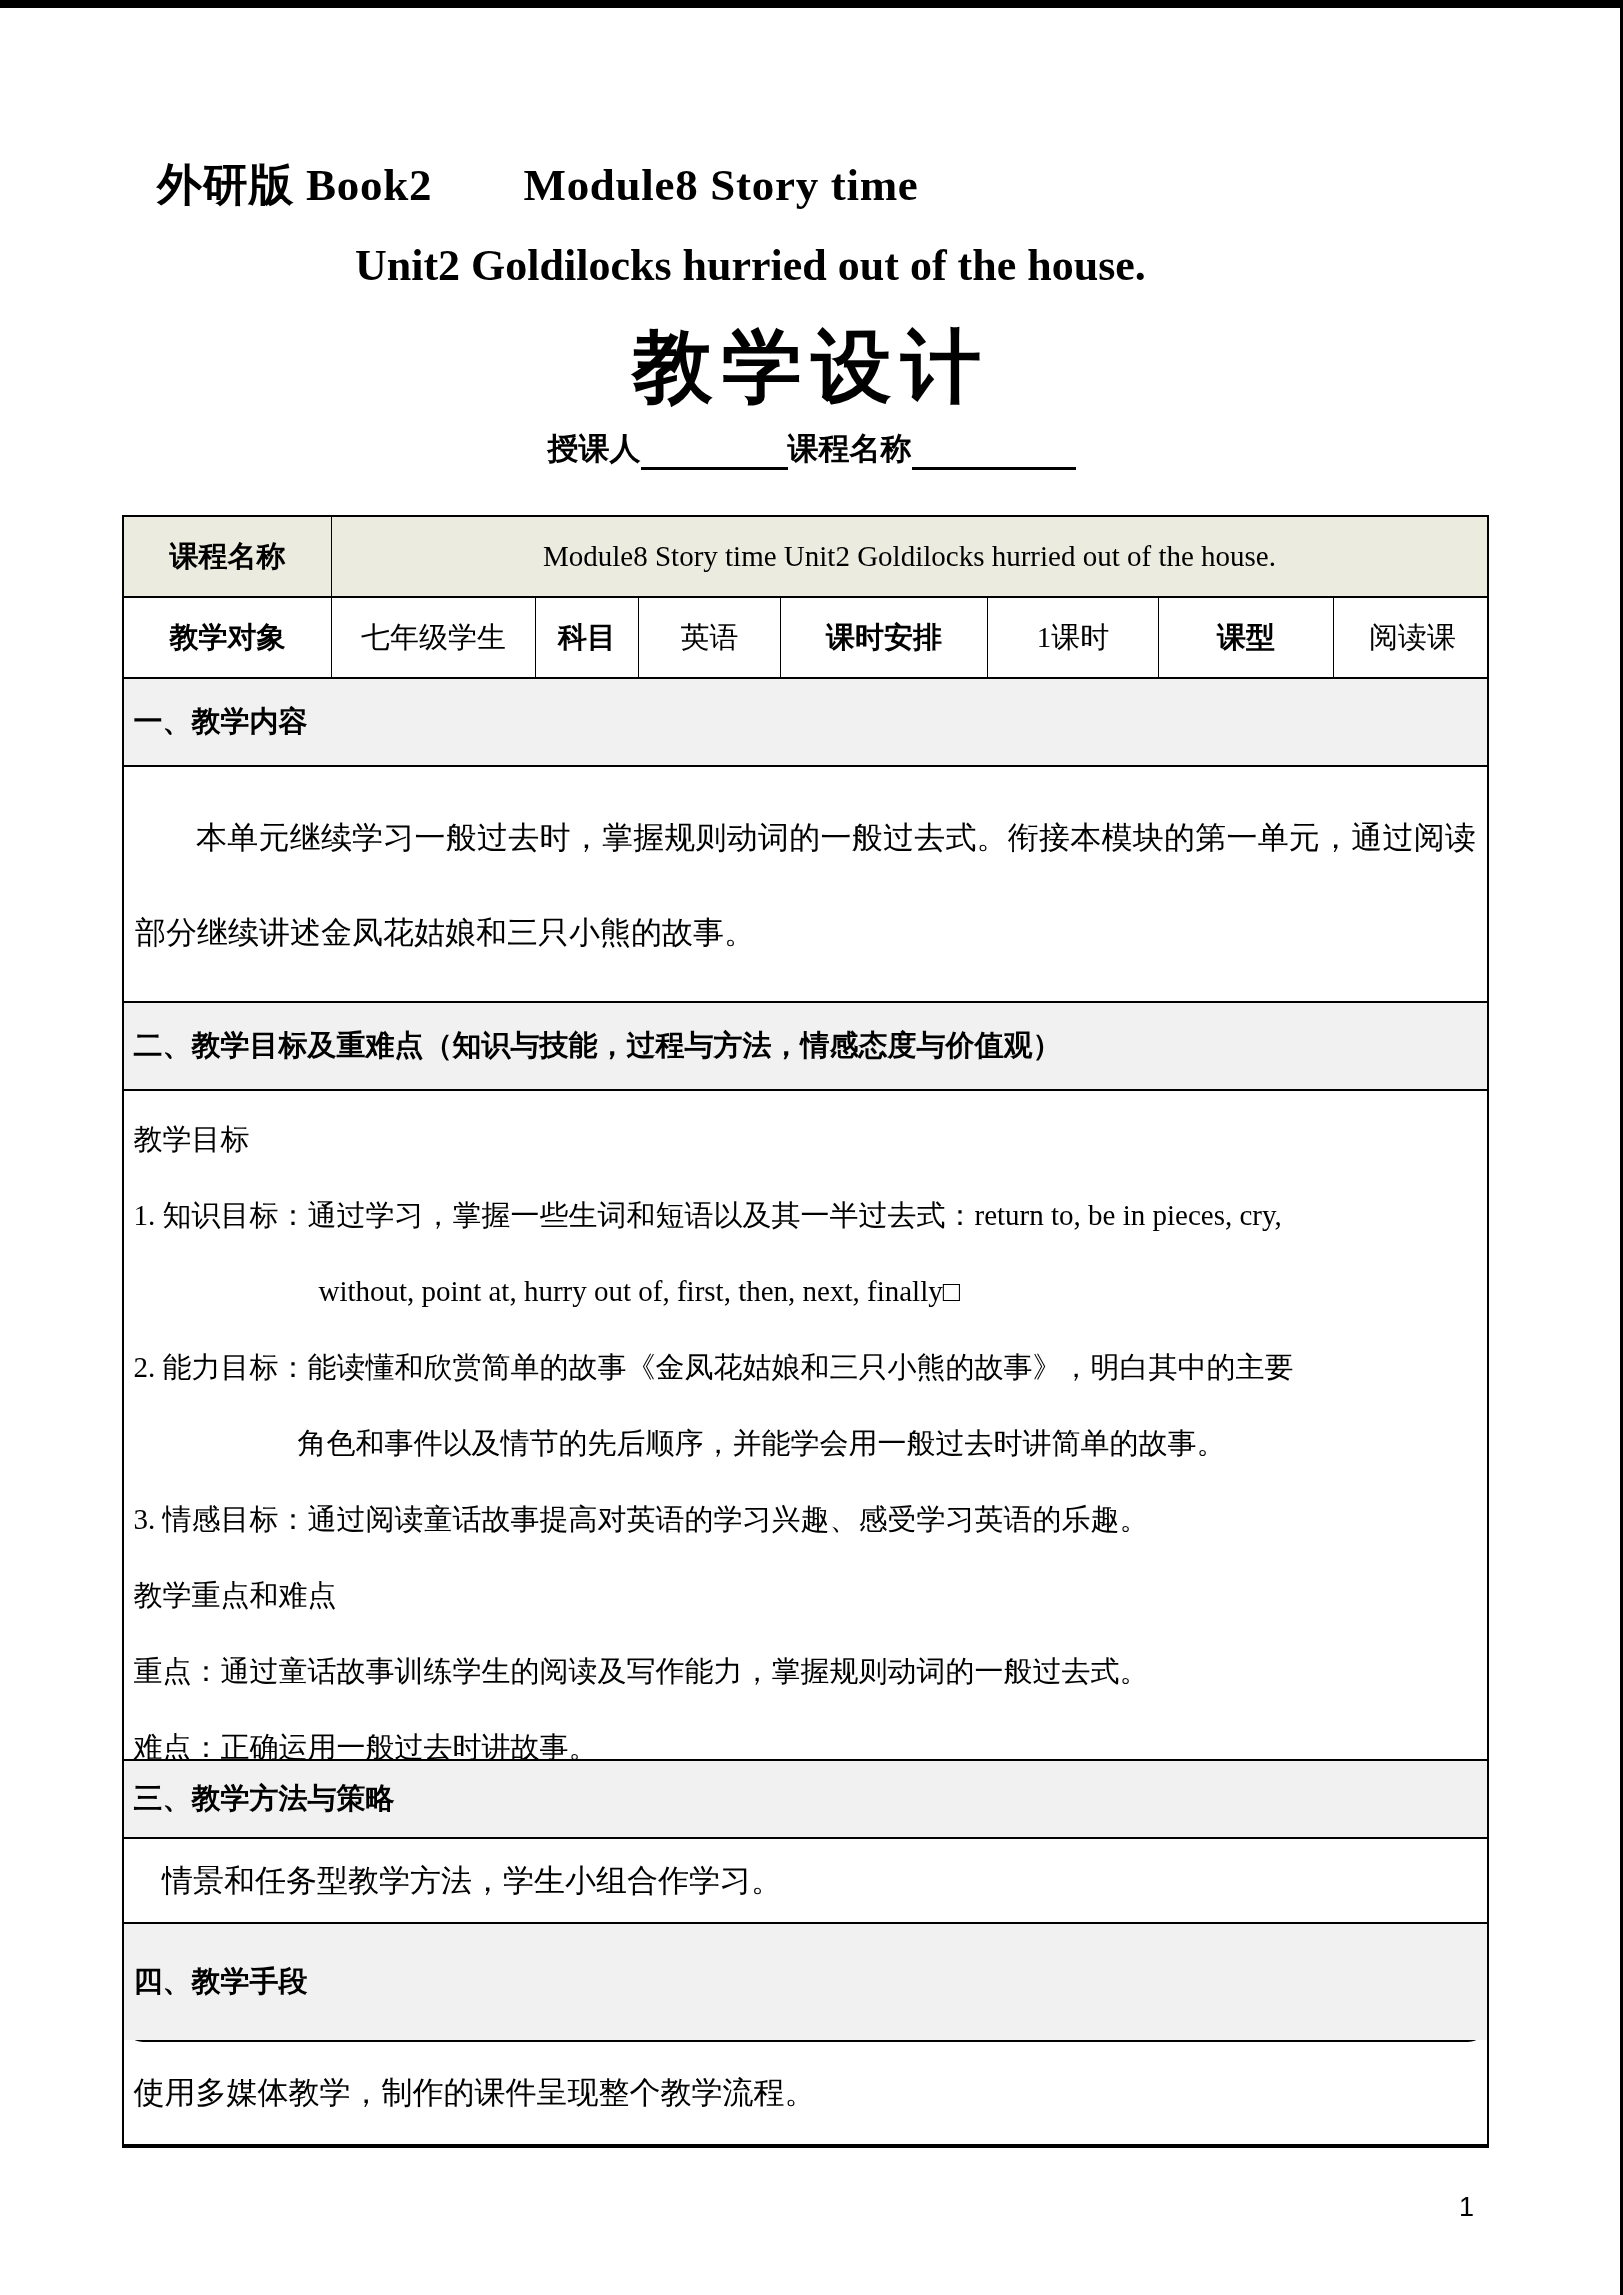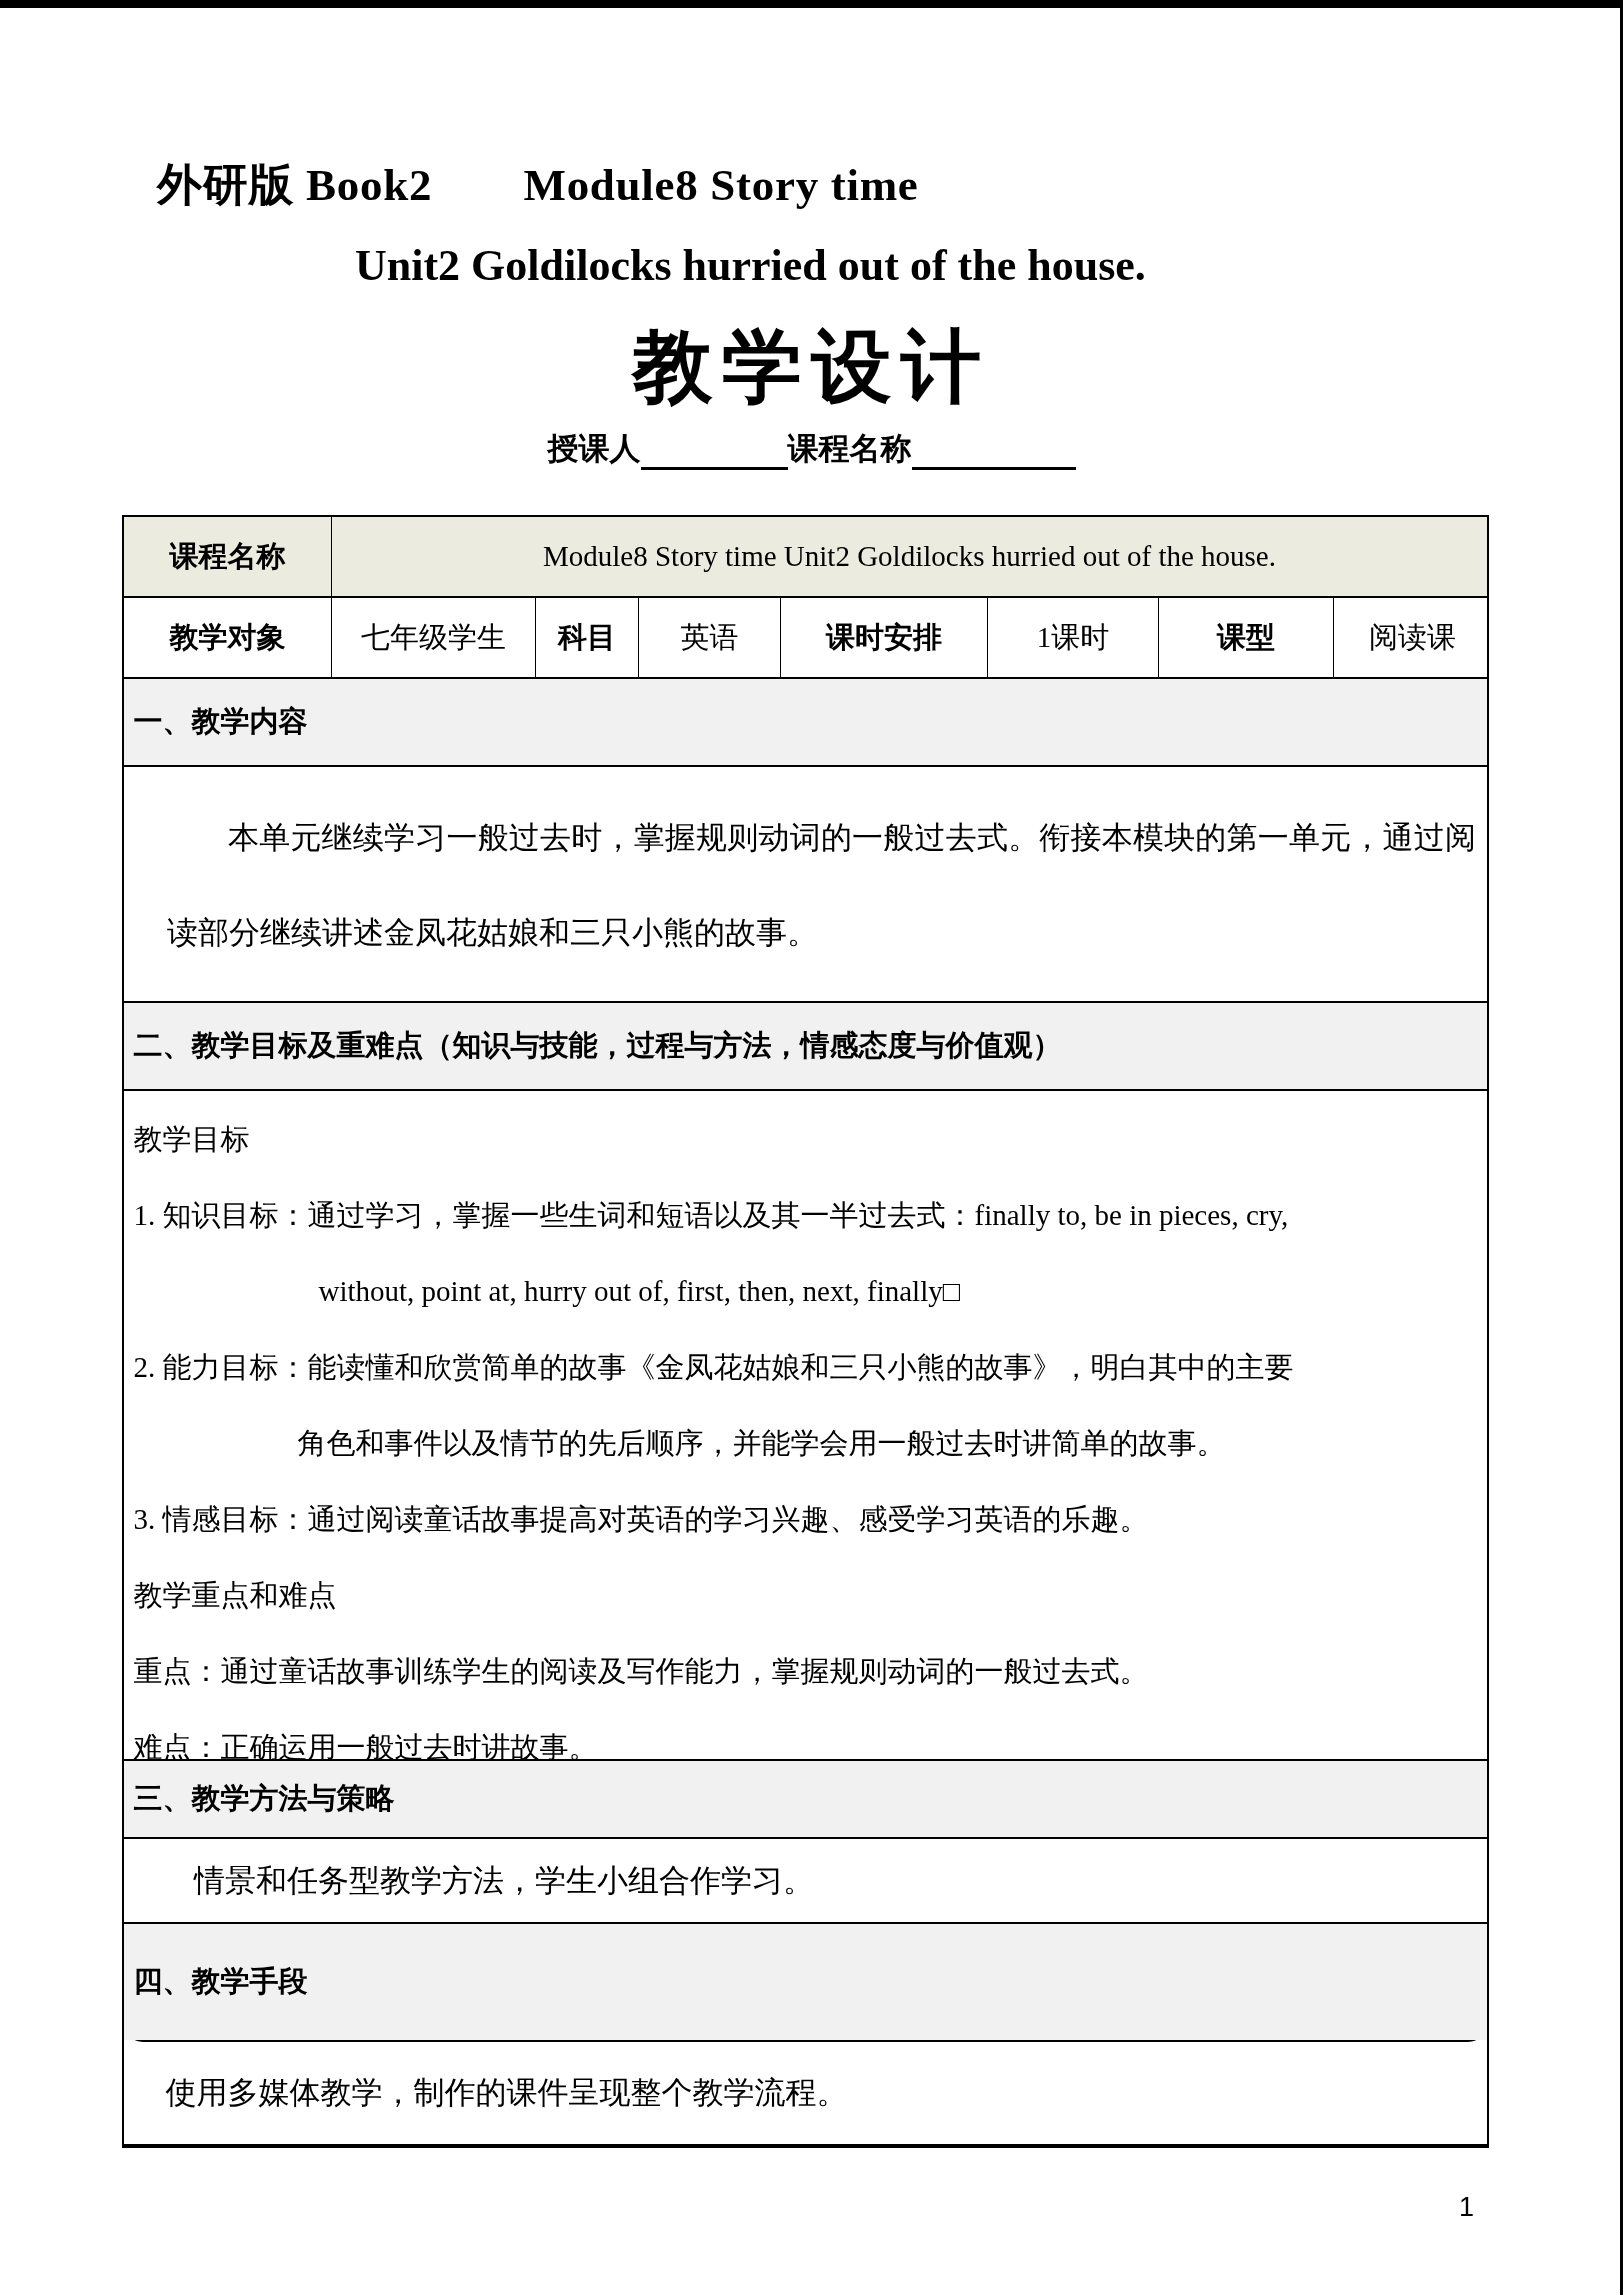--- a/index.html
+++ b/index.html
@@ -55,21 +55,21 @@
   .row-course{height:81px;background:#ecebdf;}
   .row-course .cell{background:#ecebdf;}
   .row-info{height:81px;}
   .hdr-row{height:88px;background:#f1f1f1;}
   .hdr-row .cell{justify-content:flex-start;padding-left:9.5px;font-weight:bold;background:#f1f1f1;}
   .c-label{font-weight:bold;}
   .w1{flex:0 0 207px;} .w2{flex:0 0 204px;} .w3{flex:0 0 103px;} .w4{flex:0 0 142px;}
   .w5{flex:0 0 207px;} .w6{flex:0 0 171px;} .w7{flex:0 0 175px;} .w8{flex:0 0 158px;}
   .wfill{flex:1 1 auto;}
 
-  .row-content{display:block;border-bottom:2px solid #000;box-sizing:border-box;background:#fff;padding-left:32px;}
+  .row-content{display:block;border-bottom:2px solid #000;box-sizing:border-box;background:#fff;}
   .row-s1{height:213px;}
   .row-s1 .para{
     margin:23px 11px 0 11px;font-size:31px;line-height:95px;
     text-indent:61px;text-align:justify;
   }
   .row-s2{height:670px;padding:9.5px 9.5px 0 9.5px;box-sizing:border-box;}
   .row-s2 p{margin:0;font-size:29px;line-height:76px;}
   .bold{font-weight:normal;}
   .cont1{padding-left:185px;}
   .cont2{padding-left:164px;}
@@ -127,21 +127,21 @@
     <div class="row-content row-s1">
       <div class="para">本单元继续学习一般过去时，掌握规则动词的一般过去式。衔接本模块的第一单元，通过阅读部分继续讲述金凤花姑娘和三只小熊的故事。</div>
     </div>
 
     <div class="trow hdr-row">
       <div class="cell wfill">二、教学目标及重难点（知识与技能，过程与方法，情感态度与价值观）</div>
     </div>
 
     <div class="row-content row-s2">
       <p>教学目标</p>
-      <p><span>1.  </span><span class="bold">知识目标：</span><span>通过学习，掌握一些生词和短语以及其一半过去式：finally to, be in pieces, cry,</span></p>
+      <p><span>1.  </span><span class="bold">知识目标：</span><span>通过学习，掌握一些生词和短语以及其一半过去式：return to, be in pieces, cry,</span></p>
       <p class="cont1">without, point at, hurry out of, first, then, next, finally□</p>
       <p><span class="bold">2.  </span><span class="bold">能力目标：</span><span>能读懂和欣赏简单的故事《金凤花姑娘和三只小熊的故事》，明白其中的主要</span></p>
       <p class="cont2">角色和事件以及情节的先后顺序，并能学会用一般过去时讲简单的故事。</p>
       <p><span class="bold">3. </span><span class="bold">情感目标：</span><span>通过阅读童话故事提高对英语的学习兴趣、感受学习英语的乐趣。</span></p>
       <p class="bold">教学重点和难点</p>
       <p>重点：通过童话故事训练学生的阅读及写作能力，掌握规则动词的一般过去式。</p>
       <p>难点：正确运用一般过去时讲故事。</p>
     </div>
 
     <div class="trow hdr-row hdr3">

